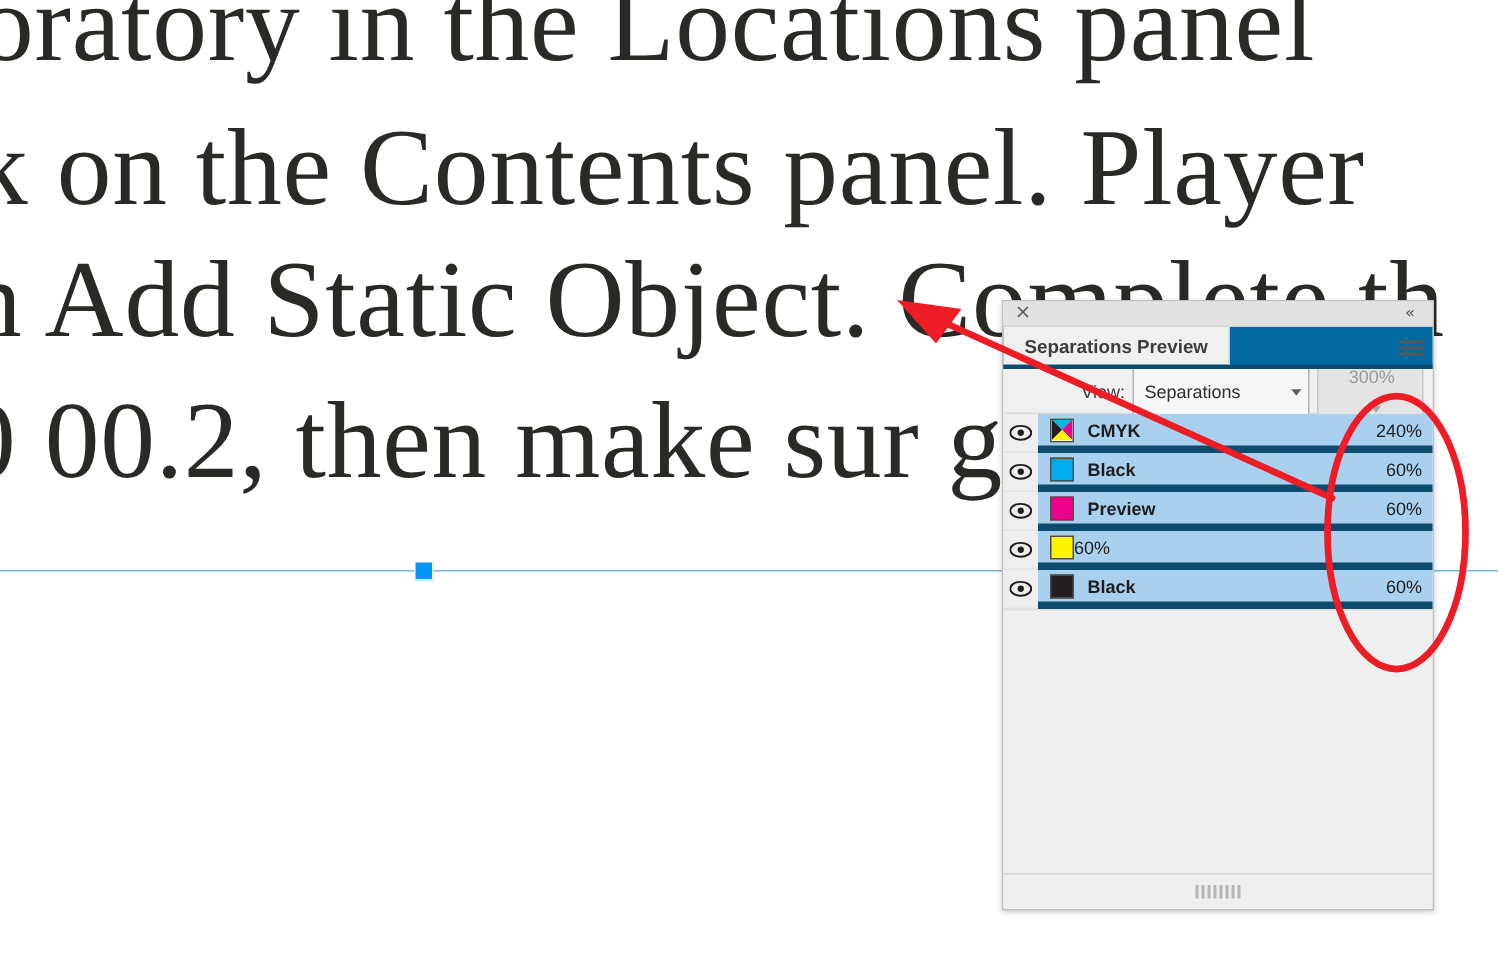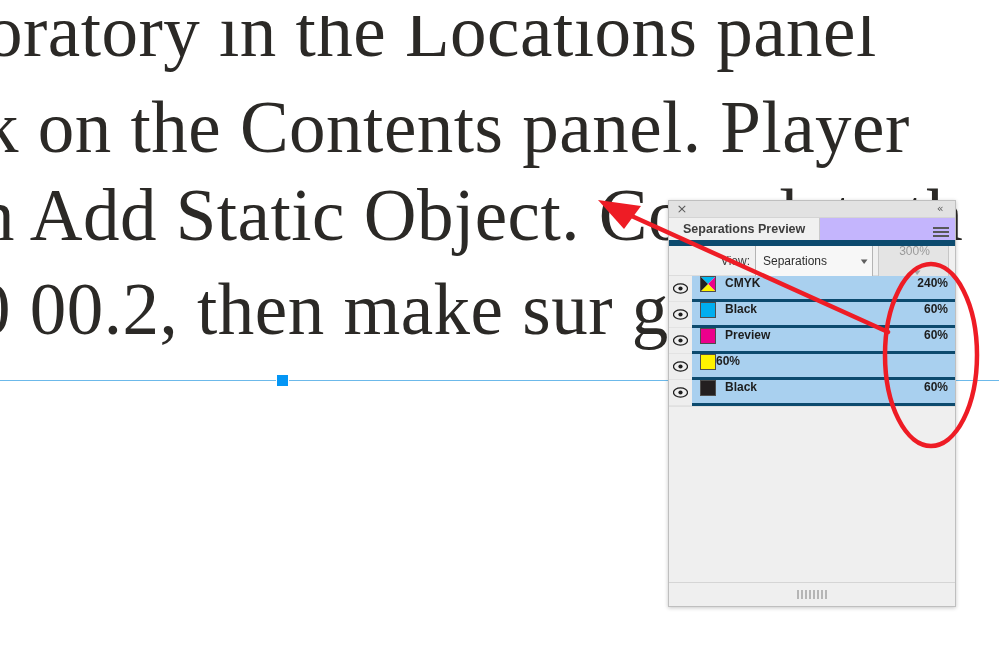--- a/index.html
+++ b/index.html
@@ -13,21 +13,21 @@
   #root {
     position: relative;
     width: 999px; height: 646px;
     background: #ffffff;
     overflow: hidden;
   }
 
   
   #doc-text {
     position: absolute;
-    left: 0; top: 16px;
+    left: 0; top: 0;
     width: 999px; height: 452px;
     overflow: hidden;
     pointer-events: none;
   }
   .doc-line {
     position: absolute;
     white-space: nowrap;
     font-family: "Liberation Serif", "DejaVu Serif", serif;
     color: #2b2926;
     font-size: 73px;
@@ -101,22 +101,22 @@
     font-size: 11px;
     line-height: 16px;
     text-align: center;
     cursor: pointer;
     font-family: "DejaVu Sans", sans-serif;
   }
 
   
   .panel-tabbar {
     height: 28px;
-    background: #c4b5fd;
-    border-bottom: 6px solid #0c4a6e;
+    background: #0369a1;
+    border-bottom: 3px solid #0c4a6e;
     display: flex;
     align-items: stretch;
     position: relative;
     flex: 0 0 auto;
   }
   .panel-tab {
     background: #f0f0f0;
     padding: 0 14px;
     display: flex; align-items: center;
     font-weight: bold;
@@ -206,41 +206,42 @@
     border-bottom: 1px solid #e3e3e3;
     display: flex;
     align-items: center;
     justify-content: center;
     flex: 0 0 auto;
   }
   .ink-body {
     flex: 1 1 auto;
     height: 26px;
     display: flex;
-    border-bottom: 3px solid #0c4a6e;
+    align-items: center;
+    border-bottom: 5px solid #0c4a6e;
     padding-right: 7px;
   }
   .swatch {
     width: 16px; height: 16px;
     margin-left: 8px;
     border: 1px solid #4d4d4d;
     flex: 0 0 auto;
     position: relative;
     overflow: hidden;
   }
   .ink-name {
     margin-left: 9px;
     font-size: 12px;
     font-weight: bold;
     color: #1d1d1d;
     flex: 1 1 auto;
   }
   .ink-pct {
     font-size: 12px;
-    font-weight: bold;
+    font-weight: normal;
     color: #1d1d1d;
     text-align: right;
   }
   
   .swatch-cmyk { background: #ffffff; }
   .swatch-cmyk .q {
     position: absolute;
     left: 0; top: 0;
     width: 100%; height: 100%;
   }

